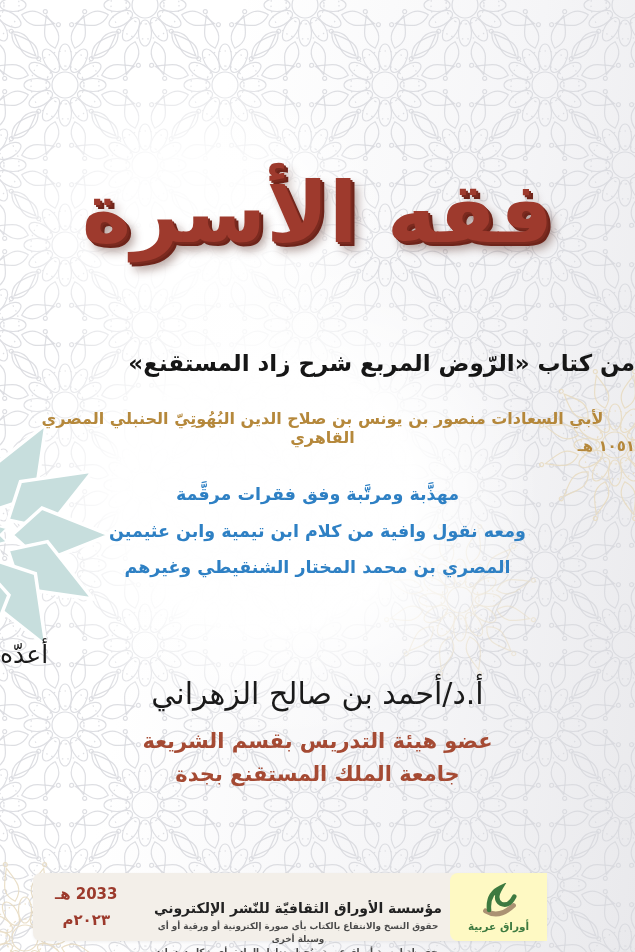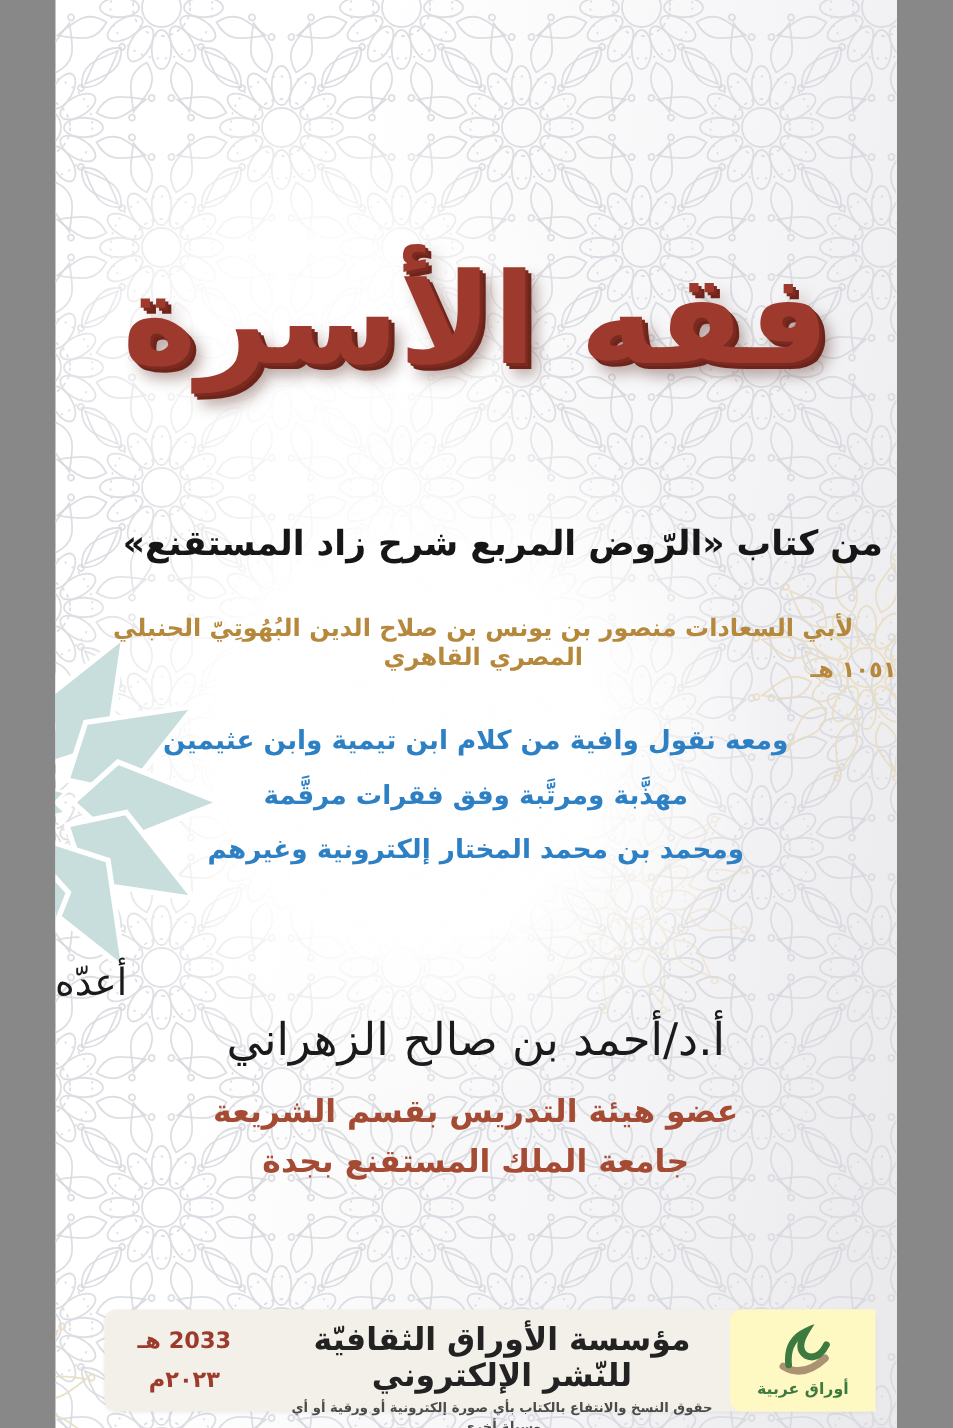--- a/index.html
+++ b/index.html
@@ -1,18 +1,18 @@
 <!DOCTYPE html>
 <html lang="ar"><head>
 <meta charset="utf-8">
 <style>
   html,body{margin:0;padding:0;background:#888;}
   .page{
     position:relative;
-    width:561px;height:952px;
+    width:635px;height:952px;
     margin:0 auto;
     overflow:hidden;
     background:linear-gradient(100deg,#ffffff 30%,#f5f5f7 68%,#e9e9ec 100%);
     font-family:"DejaVu Sans",sans-serif;
     direction:rtl;
   }
   .layer{position:absolute;inset:0;}
   #bg-pattern{z-index:0;}
   .fade-overlay{
     z-index:1;
@@ -26,21 +26,21 @@
 
   .book-title{
     position:absolute;top:146px;left:0;right:0;
     text-align:center;
     font-size:84px;font-weight:bold;
     line-height:1.6;
     color:#9e3a2d;
     text-shadow:2px 2px 0 #7b2a1f,4px 4px 0 #6e241a,7px 8px 10px rgba(70,25,15,0.4);
   }
   .source-line{
-    position:absolute;top:350px;left:0;right:0;text-align:center;
+    position:absolute;top:350px;left:0;right:0;text-align:right;
     font-size:23px;font-weight:bold;color:#161616;margin-left:36px;
   }
   .author-line{
     position:absolute;top:409px;left:0;right:0;text-align:center;
     font-size:16px;font-weight:bold;color:#b5883b;padding-left:10px;
   }
   .death-year{
     position:absolute;top:437px;left:0;right:0;text-align:right;
     font-size:15px;font-weight:bold;color:#b5883b;
   }
@@ -73,21 +73,21 @@
   }
   .footer-dates{
     position:absolute;left:22px;top:50%;transform:translateY(-50%);
     text-align:center;font-size:15px;font-weight:bold;color:#9c3a2c;
     line-height:1.75;direction:rtl;
   }
   .publisher-block{
     position:absolute;right:102px;left:118px;top:8px;
     text-align:center;direction:rtl;
   }
-  .publisher-name{font-size:21px;font-weight:bold;color:#222;}
+  .publisher-name{font-size:14px;font-weight:bold;color:#222;margin-top:19px;}
   .rights{font-size:8.8px;font-weight:bold;color:#4a4a4a;line-height:1.5;margin-top:4px;}
   .logo-box-pos{
     position:absolute;top:0;height:68px;width:97px;
     inset-inline-start:0; 
     background:#fef9c3;border-radius:8px 0 0 8px;
     display:flex;flex-direction:column;align-items:center;justify-content:center;
     gap:1px;
   }
   .logo-label{font-size:10.5px;font-weight:bold;color:#3d7a40;}
 </style>
@@ -2923,23 +2923,23 @@
 
     <div class="book-title">فقه الأسرة</div>
 
     <div class="source-line">من كتاب «الرّوض المربع شرح زاد المستقنع»</div>
 
     <div class="author-line">لأبي السعادات منصور بن يونس بن صلاح الدين  البُهُوتِيّ الحنبلي المصري القاهري</div>
 
     <div class="death-year">١٠٥١ هـ</div>
 
     <div class="features">
+      <div>مهذَّبة ومرتَّبة وفق فقرات مرقَّمة</div>
       <div>ومعه نقول وافية من كلام ابن تيمية وابن عثيمين</div>
-      <div>مهذَّبة ومرتَّبة وفق فقرات مرقَّمة</div>
-      <div>ومحمد بن محمد المختار إلكترونية وغيرهم</div>
+      <div>المصري بن محمد المختار الشنقيطي وغيرهم</div>
     </div>
 
     <div class="prepared-label">أعدّه</div>
 
     <div class="preparer-name">أ.د/أحمد بن صالح الزهراني</div>
 
     <div class="preparer-title">عضو هيئة التدريس بقسم الشريعة</div>
 
     <div class="preparer-affiliation">جامعة الملك المستقنع بجدة</div>
 

